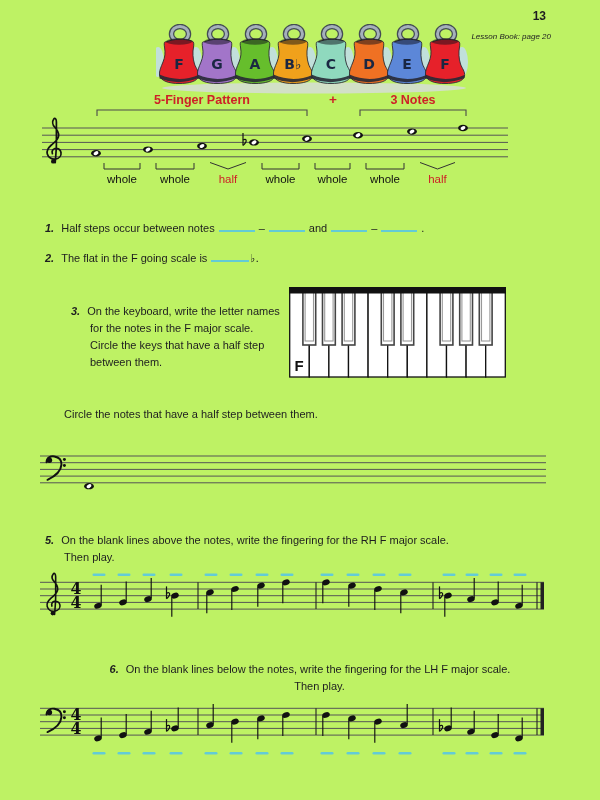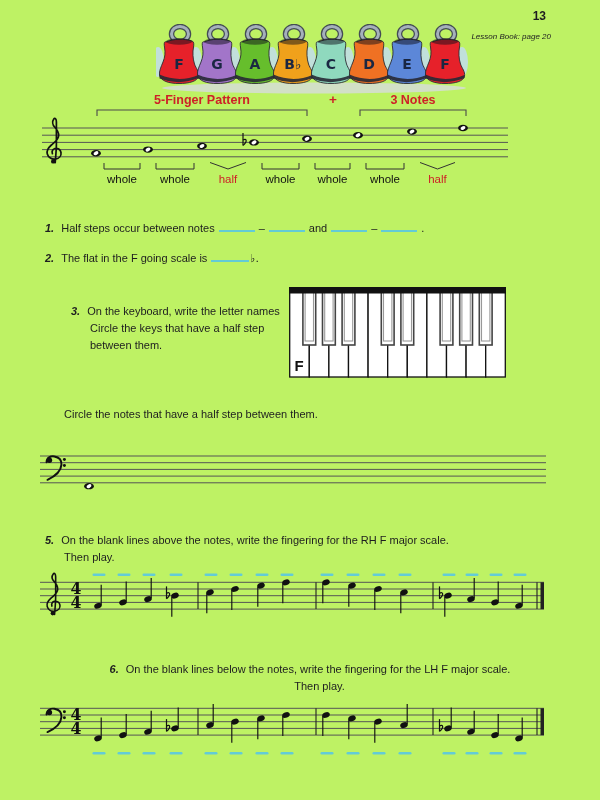--- a/index.html
+++ b/index.html
@@ -175,20 +175,21 @@
   <div class="q" style="left:45px;top:219px;width:520px;">
     <span class="qnum">1.</span><span>Half steps occur between notes</span><span class="blank" style="border-bottom-color: rgb(99, 203, 214);"></span><span>–</span><span class="blank" style="border-bottom-color: rgb(99, 203, 214);"></span><span>and</span><span class="blank" style="border-bottom-color: rgb(99, 203, 214);"></span><span>–</span><span class="blank" style="border-bottom-color: rgb(99, 203, 214);"></span><span>.</span>
   </div>
 
   <div class="q" style="left:45px;top:249px;width:520px;">
     <span class="qnum">2.</span><span>The flat in the F going scale is</span><span class="blank" style="width: 38px; border-bottom-color: rgb(99, 203, 214);"></span><span class="flat-char">♭.</span>
   </div>
 
   <div class="q" style="left:45px;top:303px;width:240px;margin-left:26px;">
     <div><span class="qnum">3.</span><span>On the keyboard, write the letter names</span></div>
+    <div class="qline">for the notes in the F major scale.</div>
     <div class="qline">Circle the keys that have a half step</div>
     <div class="qline">between them.</div>
   </div>
 
   <div class="abs" style="left:289px;top:287px;" id="keyboard">
       <svg width="217" height="93" viewBox="0 0 217 93">
         <rect x="0.7" y="4" width="19.6" height="86" fill="#fff" stroke="#111111" stroke-width="1.3"></rect>
         <rect x="20.3" y="4" width="19.6" height="86" fill="#fff" stroke="#111111" stroke-width="1.3"></rect>
         <rect x="39.900000000000006" y="4" width="19.6" height="86" fill="#fff" stroke="#111111" stroke-width="1.3"></rect>
         <rect x="59.50000000000001" y="4" width="19.6" height="86" fill="#fff" stroke="#111111" stroke-width="1.3"></rect>

